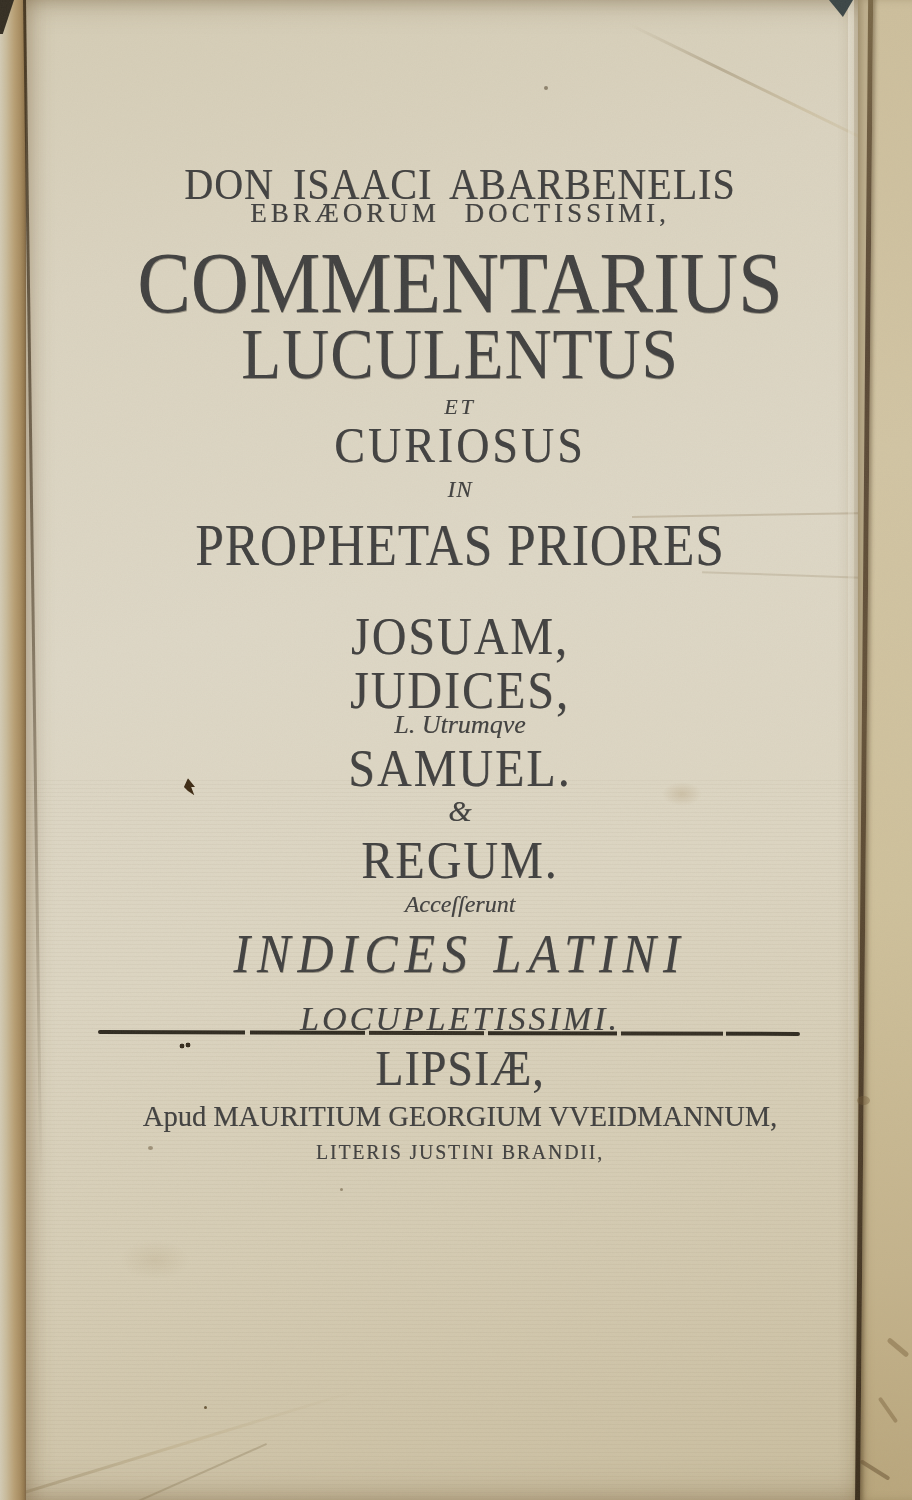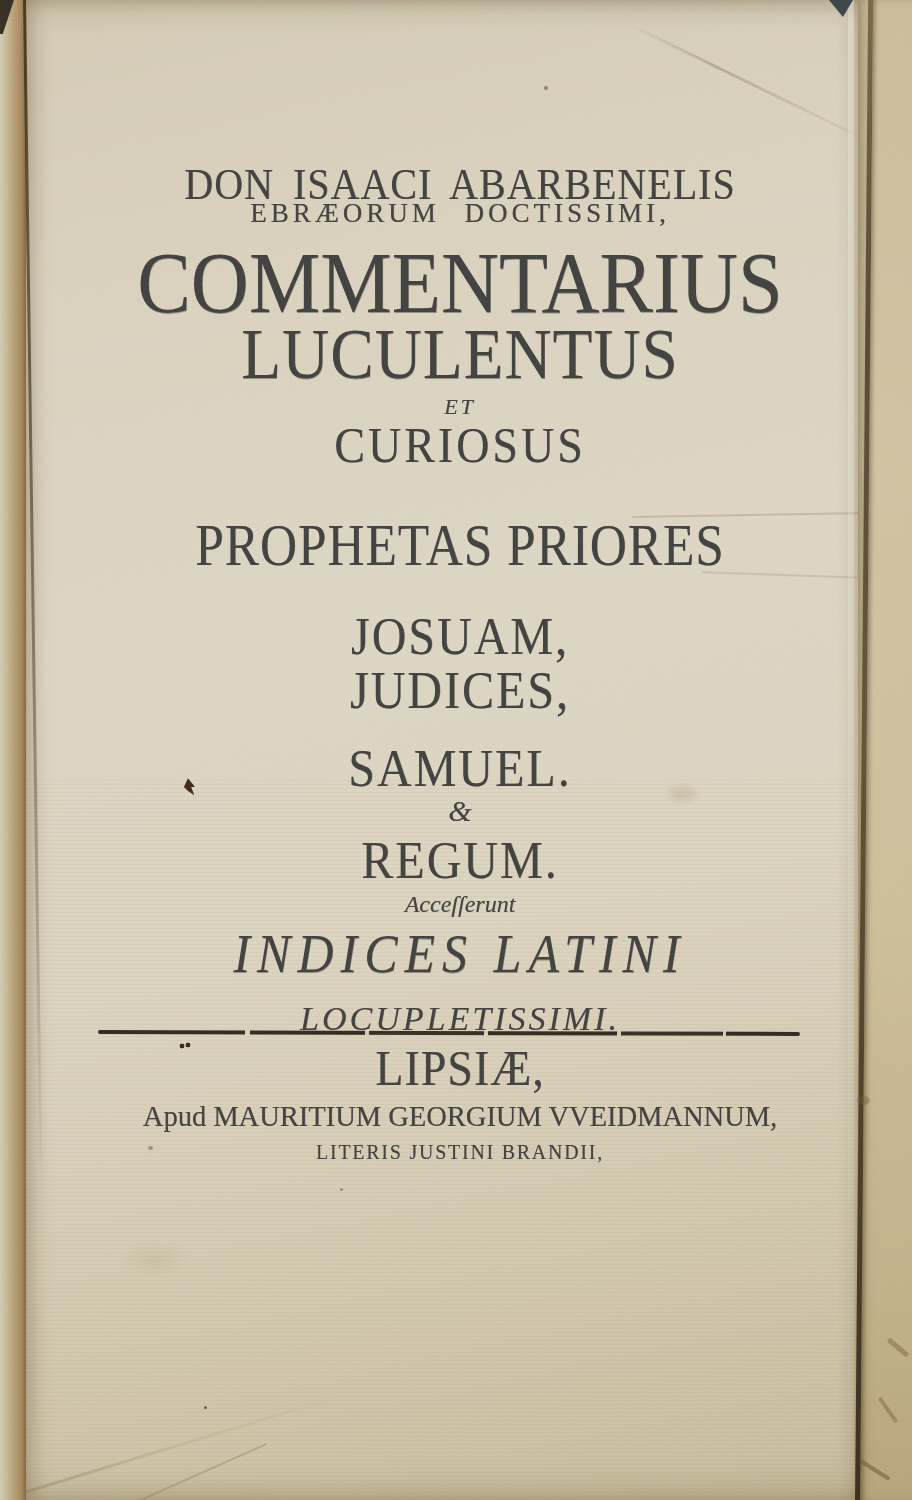--- a/index.html
+++ b/index.html
@@ -138,23 +138,25 @@
   <div class="ink-blot"></div>
   <div class="ink-smudge"></div>
 
   <div class="text-col">
     <div class="line author">DON ISAACI ABARBENELIS</div>
     <div class="line epithet">EBRÆORUM DOCTISSIMI,</div>
     <div class="line main1">COMMENTARIUS</div>
     <div class="line main2">LUCULENTUS</div>
     <div class="line et it">ET</div>
     <div class="line curiosus tall">CURIOSUS</div>
+    <div class="line inl it">IN</div>
     <div class="line prophetas">PROPHETAS PRIORES</div>
     <div class="line josuam tall">JOSUAM,</div>
     <div class="line judices tall">JUDICES,</div>
+    <div class="line utrumque it">L. Utrumqve</div>
     <div class="line samuel tall">SAMUEL.</div>
     <div class="line amp it">&amp;</div>
     <div class="line regum tall">REGUM.</div>
     <div class="line accesserunt it">Acceſſerunt</div>
     <div class="line indices it tall">INDICES LATINI</div>
     <div class="line locuplet it">LOCUPLETISSIMI.</div>
     <div class="line lipsiae">LIPSIÆ,</div>
     <div class="line publisher">Apud MAURITIUM GEORGIUM VVEIDMANNUM,</div>
     <div class="line printer">LITERIS JUSTINI BRANDII,</div>
   </div>

